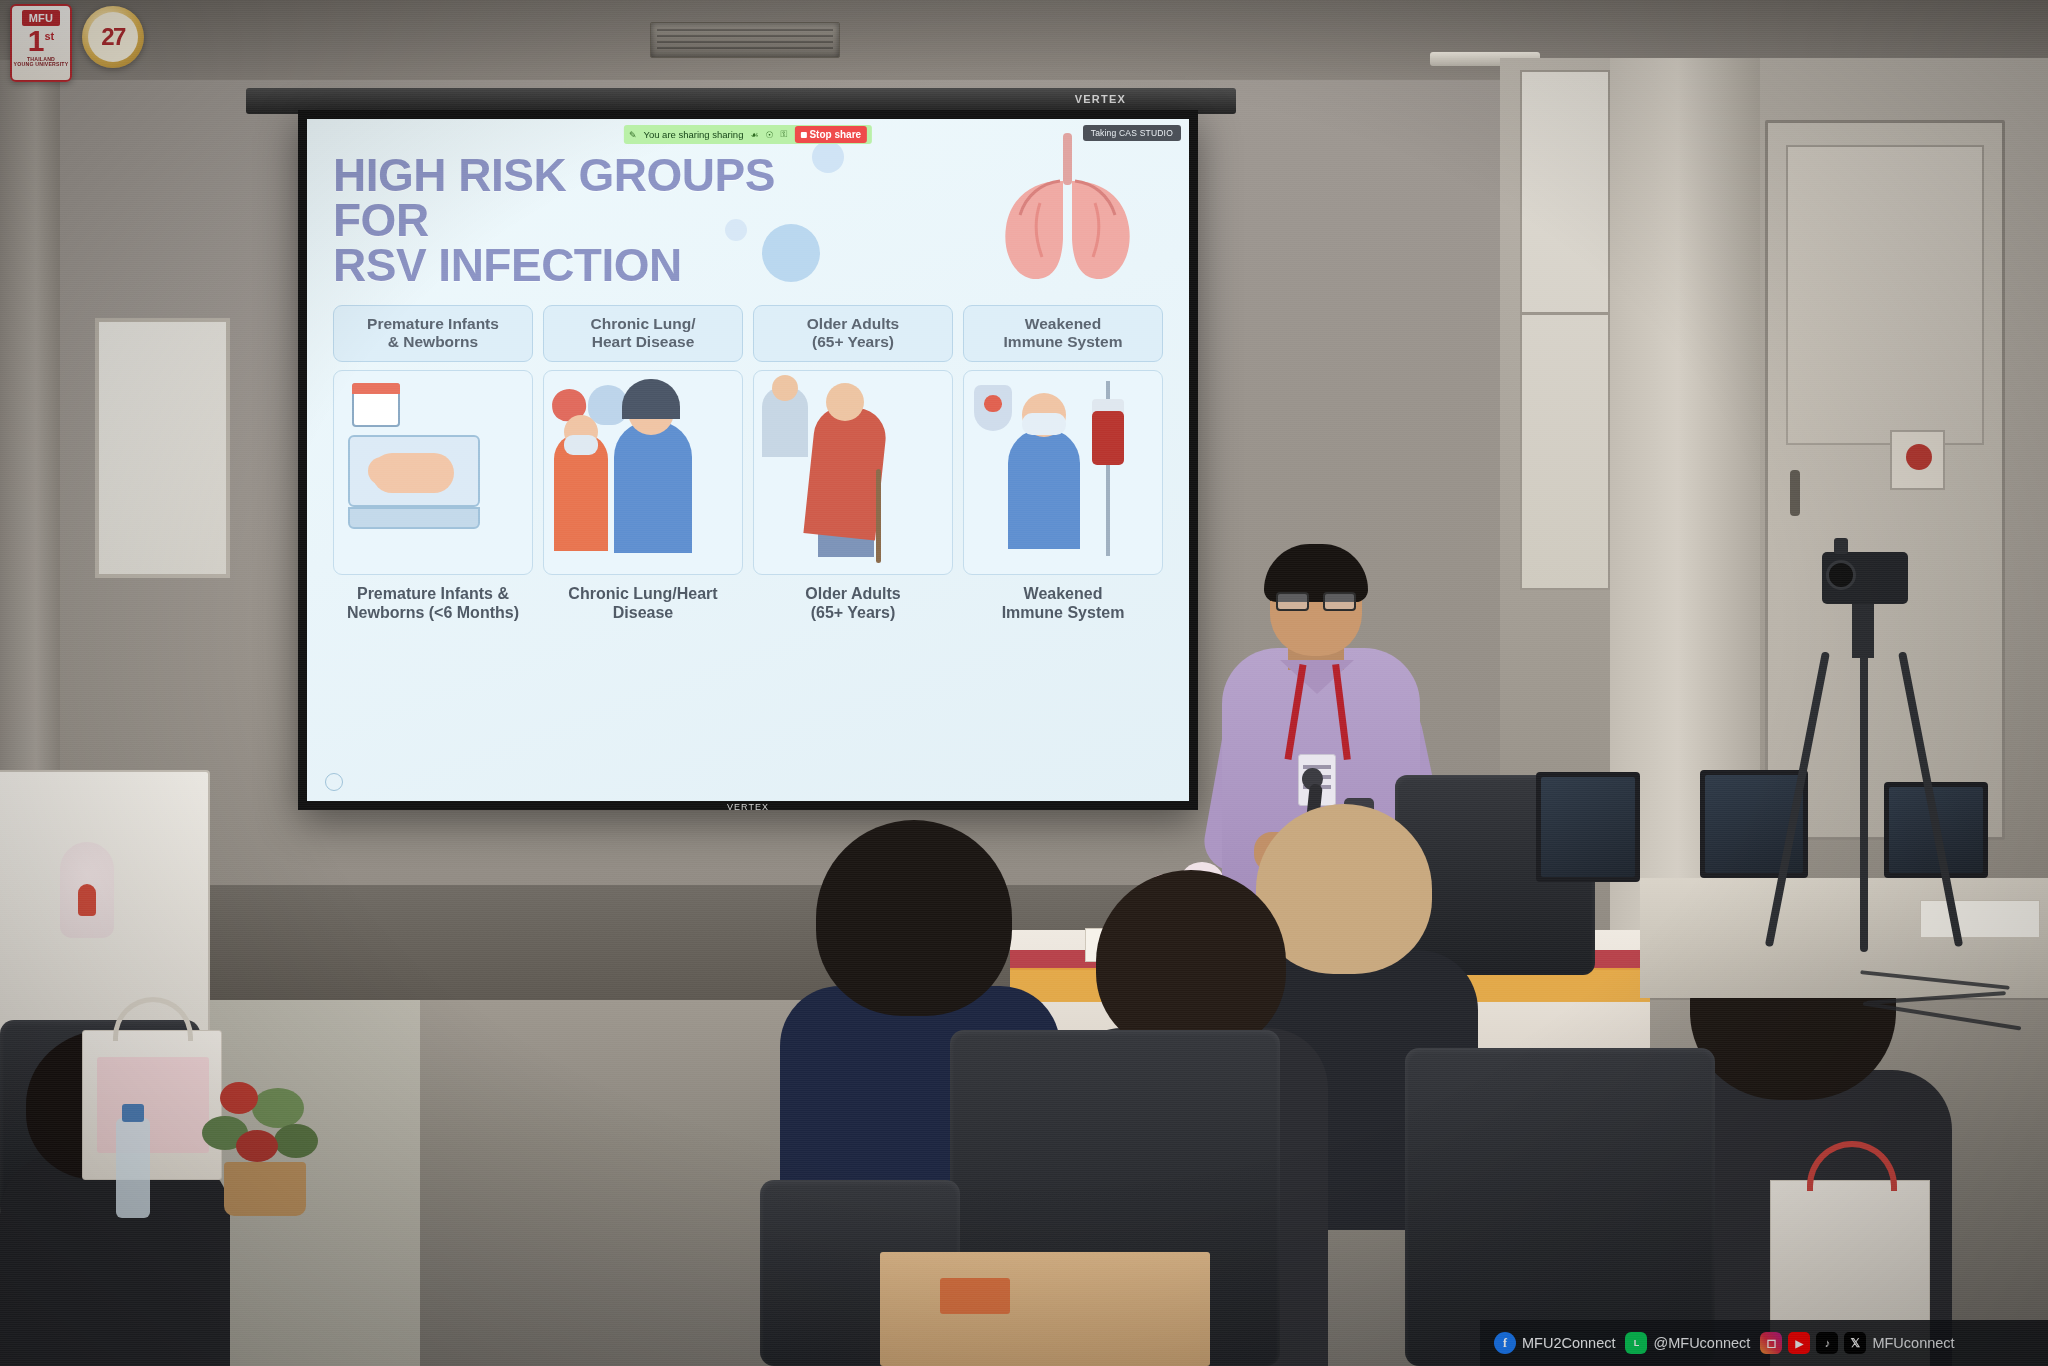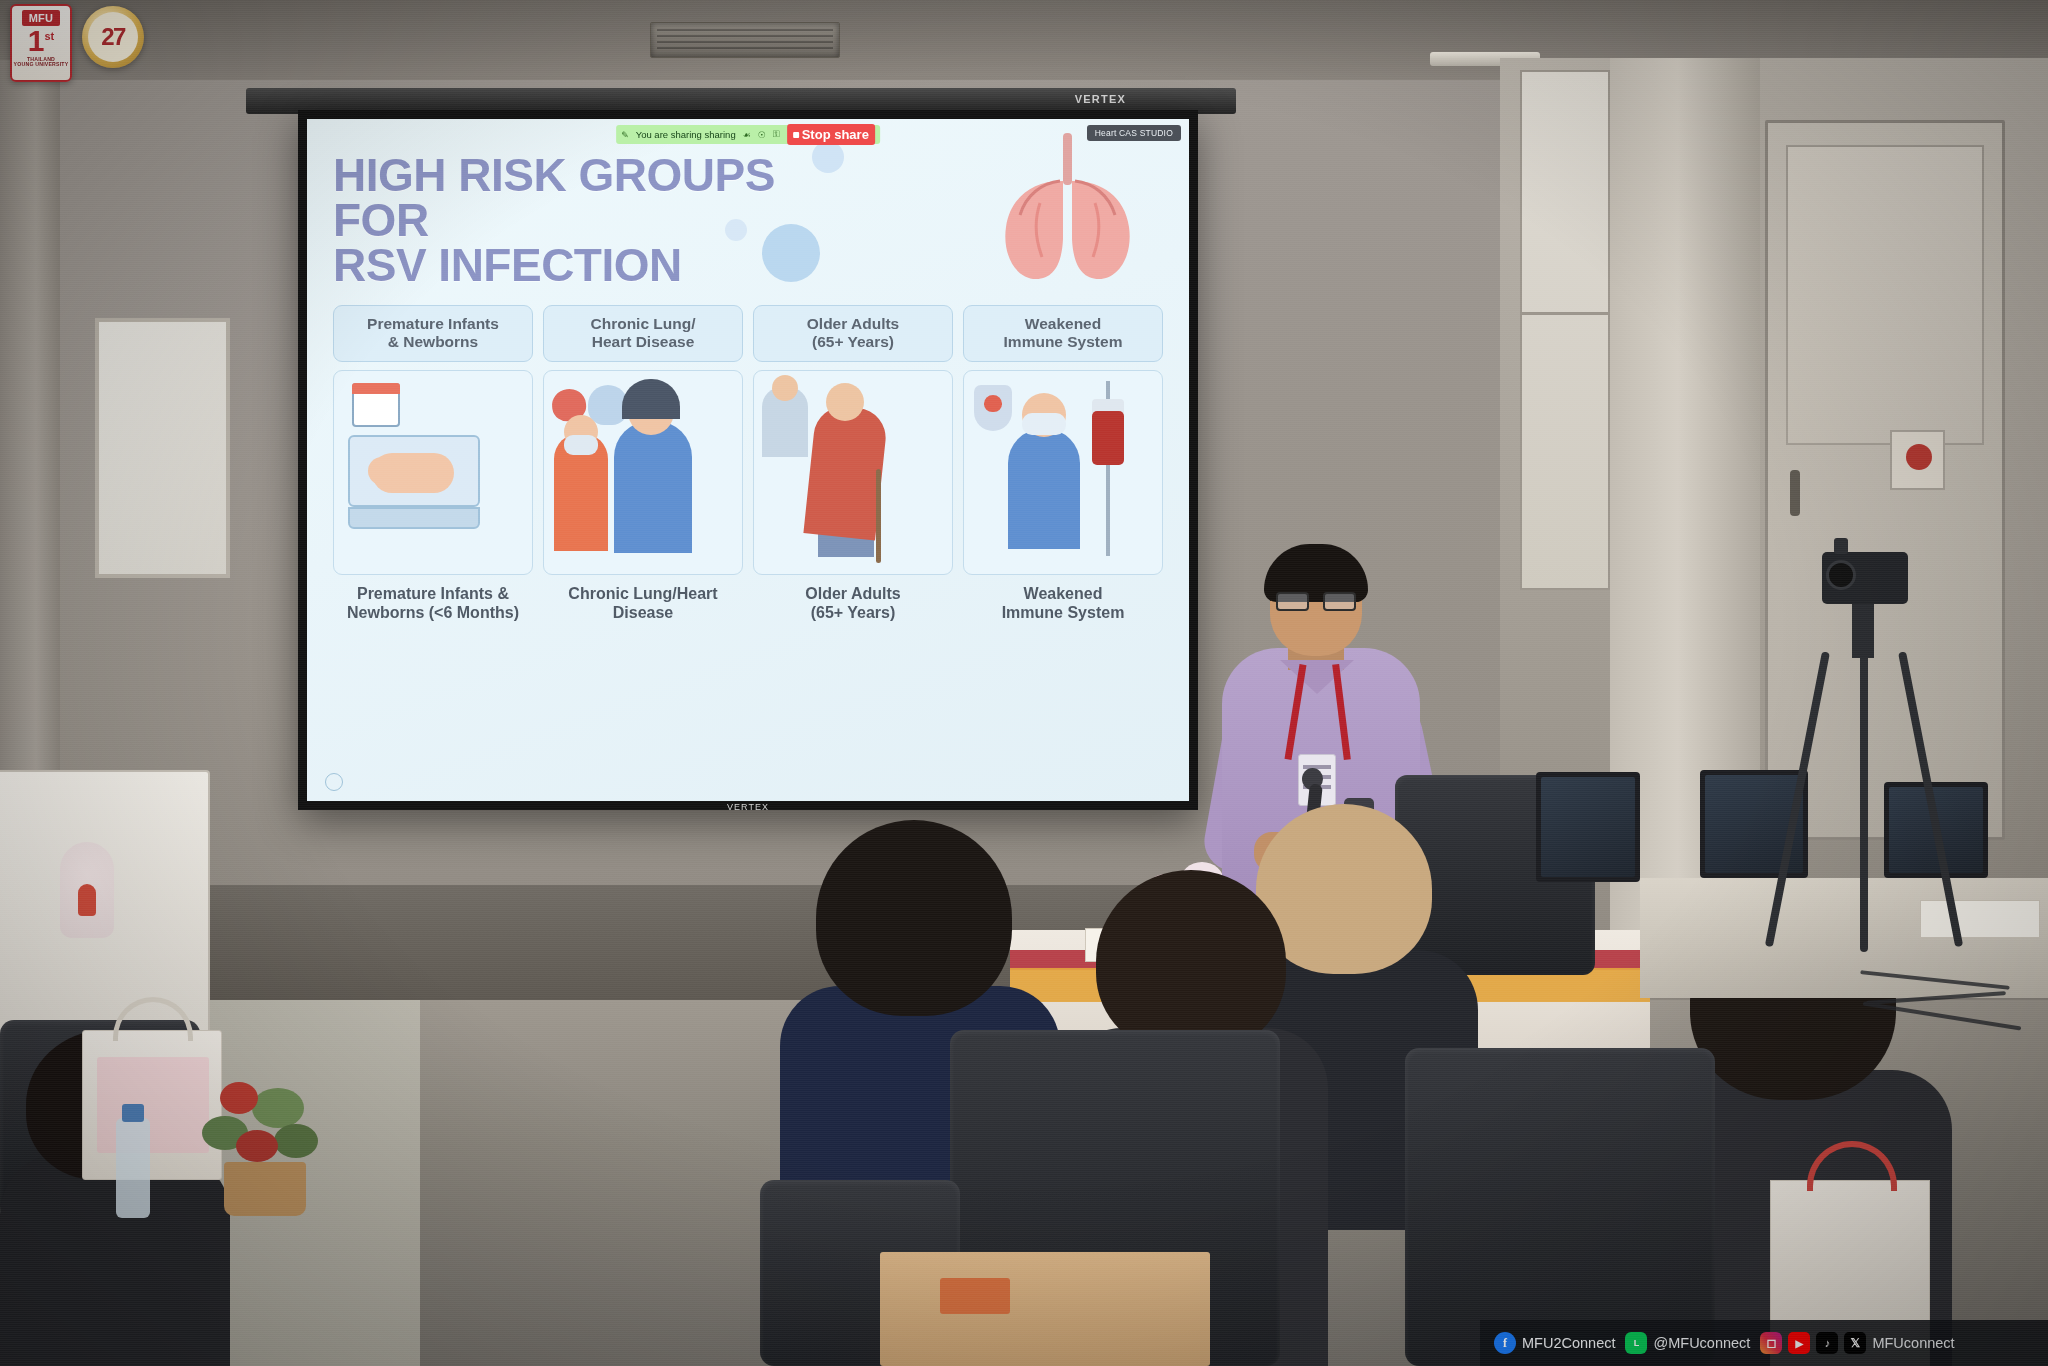--- a/index.html
+++ b/index.html
@@ -57,21 +57,21 @@
   .vertex-top{position:absolute;right:110px;top:5px;color:#d6d6d6;font-size:11px;letter-spacing:1.2px;font-weight:bold;}
   .screen-frame{position:absolute;left:298px;top:110px;width:900px;height:700px;
     background:#111;padding:9px;box-shadow:0 12px 38px rgba(0,0,0,.45);}
   .screen{position:relative;width:100%;height:100%;background:#eaf6fb;overflow:hidden;}
 
   
   .share-bar{position:absolute;left:50%;transform:translateX(-50%);top:6px;display:flex;align-items:center;
     height:19px;background:#baf0a8;border-radius:3px;padding:0 5px;gap:7px;z-index:9;}
   .share-bar .sh-ico{font-size:9px;color:#2e6b22;}
   .share-txt{font-size:9.5px;color:#19481a;white-space:nowrap;}
-  .stop-share{background:#ef4b4b;color:#fff;font-size:13px;font-weight:bold;border-radius:3px;
+  .stop-share{background:#ef4b4b;color:#fff;font-size:10px;font-weight:bold;border-radius:3px;
     padding:3px 6px;display:flex;align-items:center;gap:3px;cursor:pointer;}
   .stop-sq{width:6px;height:6px;background:#fff;border-radius:1px;display:inline-block;}
 
   .cas-tag{position:absolute;right:8px;top:6px;background:rgba(40,44,52,.82);color:#e9eef2;
     font-size:8.5px;padding:3px 8px;border-radius:3px;z-index:9;letter-spacing:.2px;}
 
   .slide{position:absolute;inset:0;padding:34px 26px 10px 26px;
     background:linear-gradient(160deg,#eef9fc 0%,#e9f5fa 45%,#e2f0f6 100%);}
 
   .slide-title{font-family:"Liberation Sans", sans-serif;font-weight:bold;font-size:46px;line-height:.98;
@@ -347,21 +347,21 @@
         <span class="share-txt">You are sharing sharing</span>
         <span class="sh-ico">☙</span>
         <span class="sh-ico">☉</span>
         <span class="sh-ico">⚿</span>
         <span class="stop-share">
           <span class="stop-sq"></span>
           <span>Stop share</span>
         </span>
       </div>
 
-      <div class="cas-tag">Heart CAS STUDIO</div>
+      <div class="cas-tag">Taking CAS STUDIO</div>
 
       <div class="slide">
         <div class="slide-title">
           <div>HIGH RISK GROUPS FOR</div>
           <div>RSV INFECTION</div>
         </div>
 
         <div class="virus v1"></div>
         <div class="virus v2"></div>
         <div class="virus v3"></div>

